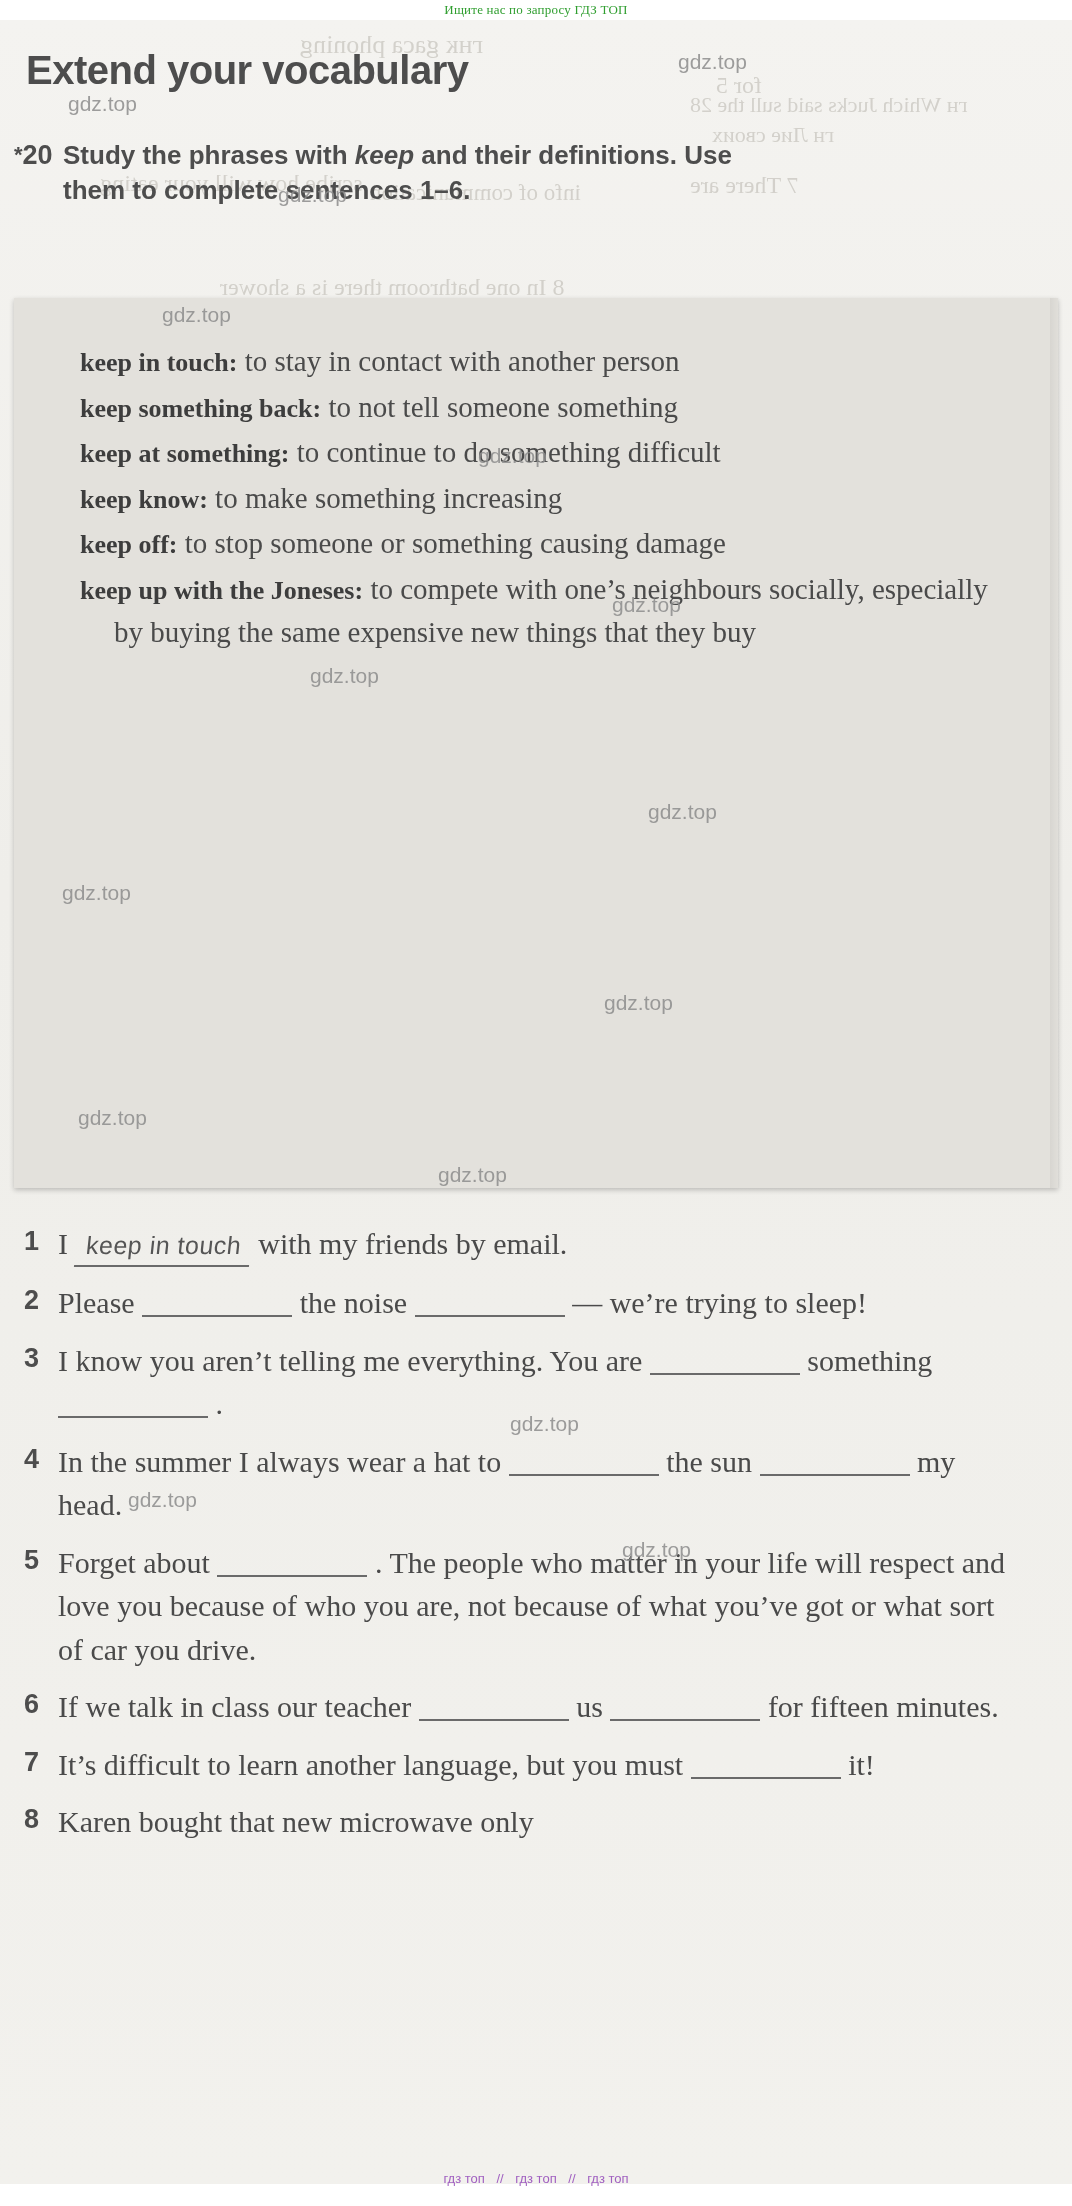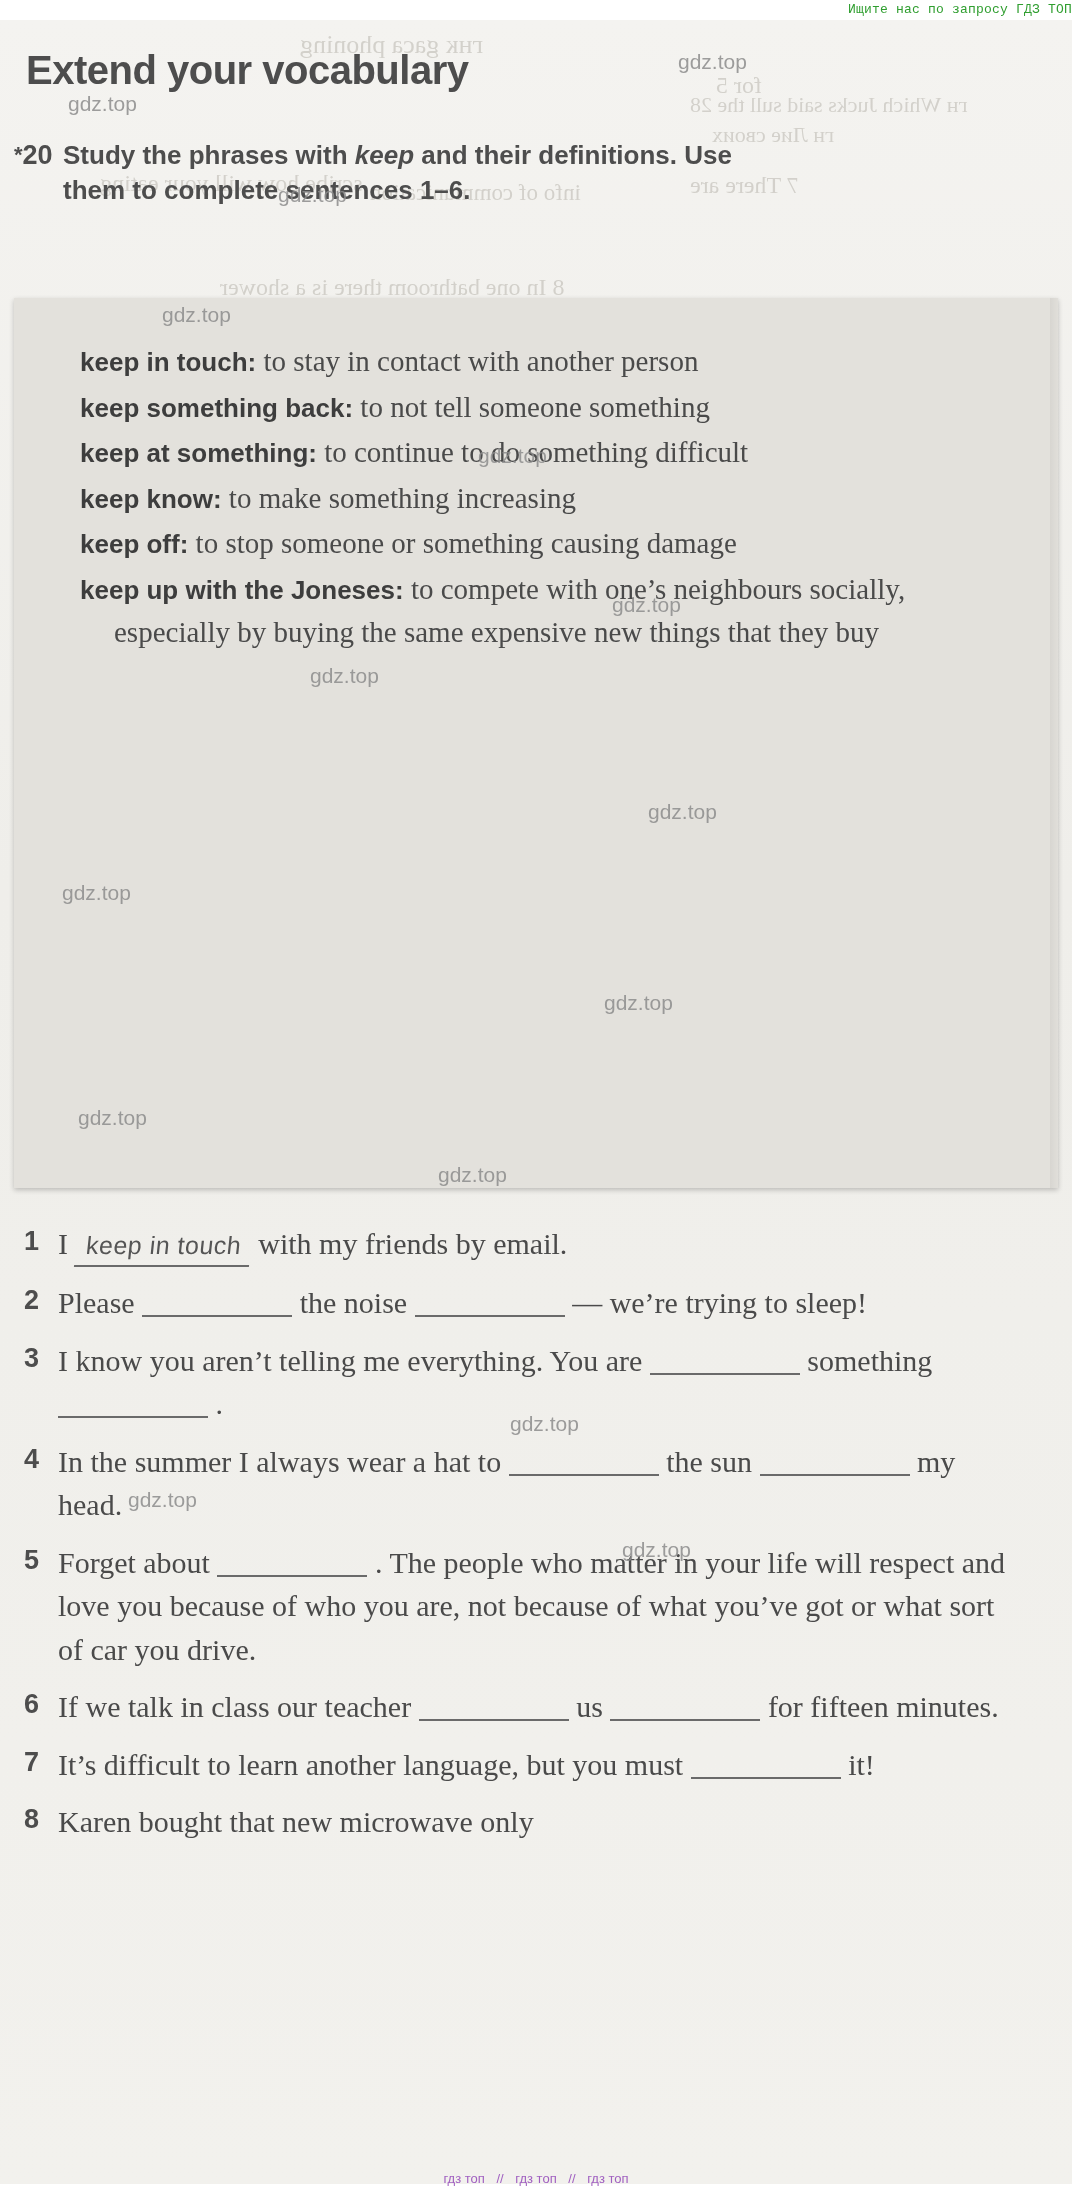--- a/index.html
+++ b/index.html
@@ -14,22 +14,22 @@
     font-family: "Liberation Serif", serif;
     color: #4a4a4a;
     overflow: hidden;
   }
 
   
   .top-bar {
     position: absolute;
     top: 0; left: 0; right: 0;
     height: 20px;
-    text-align: right;
-    font-family: Liberation Mono, monospace;
+    text-align: center;
+    font-family: Liberation Serif, serif;
     font-size: 13px;
     color: #2f9e2f;
     line-height: 20px;
     letter-spacing: .2px;
   }
   .bottom-bar {
     position: absolute;
     bottom: 0; left: 0; right: 0;
     height: 38px;
     text-align: center;
@@ -123,21 +123,21 @@
     font-size: 29px;
     line-height: 1.5;
     color: #4a4a4a;
   }
   .defs p {
     margin: 0 0 2px 0;
     text-indent: -34px;
     padding-left: 34px;
   }
   .defs b {
-    font-family: Liberation Sans, sans-serif;
+    font-family: Liberation Serif, serif;
     font-weight: bold;
     font-size: 26px;
     color: #3d3d3d;
   }
 
   
   .items {
     position: absolute;
     left: 24px;
     top: 1202px;

